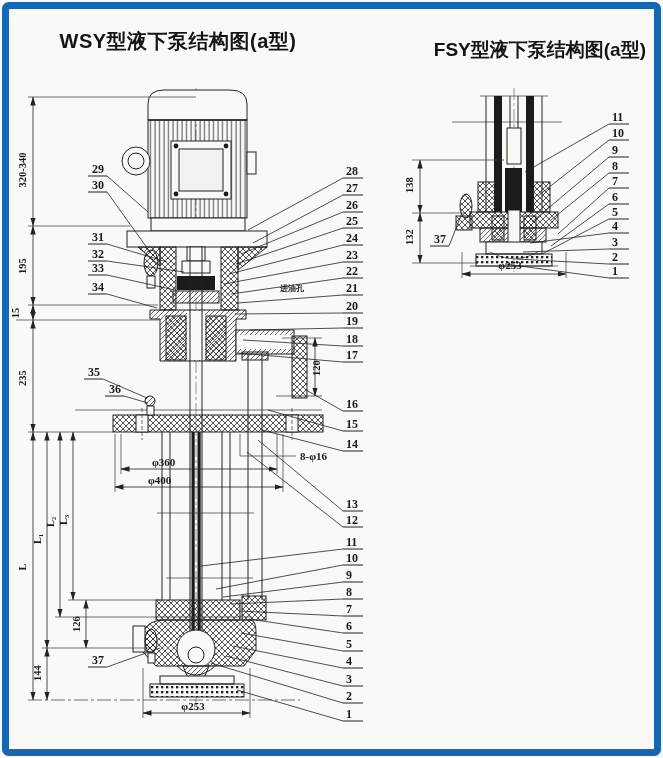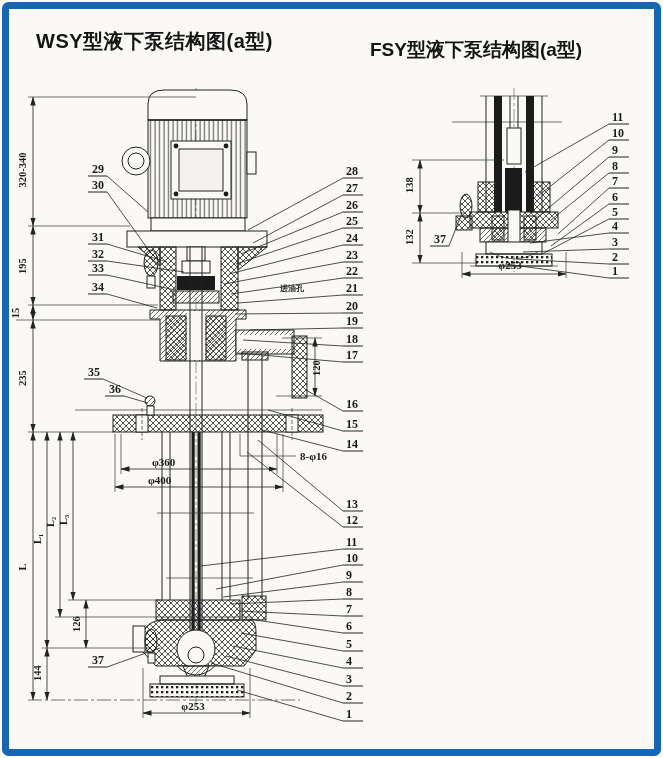--- a/index.html
+++ b/index.html
@@ -1,20 +1,20 @@
 <!DOCTYPE html>
 <html><head>
 <meta charset="utf-8">
 <style>
   html{background:#ffffff;}
   body{margin:0;width:663px;height:758px;position:relative;background:#faf9f6;
        font-family:"Liberation Sans","DejaVu Sans",sans-serif;overflow:hidden;}
   .title{position:absolute;font-weight:bold;color:#141414;}
-  #t-left{left:36px;top:28px;width:284px;font-size:20px;letter-spacing:.5px;}
-  #t-right{left:370px;top:37px;width:276px;font-size:19px;text-align:left;}
+  #t-left{left:36px;top:28px;width:284px;font-size:20px;text-align:center;letter-spacing:.5px;}
+  #t-right{left:370px;top:37px;width:276px;font-size:19px;text-align:right;}
   svg{position:absolute;left:0;top:0;}
   .ln{stroke:#222;stroke-width:1;fill:none;}
   .thin{stroke:#333;stroke-width:.7;fill:none;}
   .dim{stroke:#222;stroke-width:.8;fill:none;}
   .cl{stroke:#555;stroke-width:.6;fill:none;stroke-dasharray:12 3 3 3;}
   .bg{fill:#faf9f6;stroke:#222;stroke-width:1;}
   .dark{fill:#1b1b1b;stroke:none;}
 </style>
 </head>
 <body>

